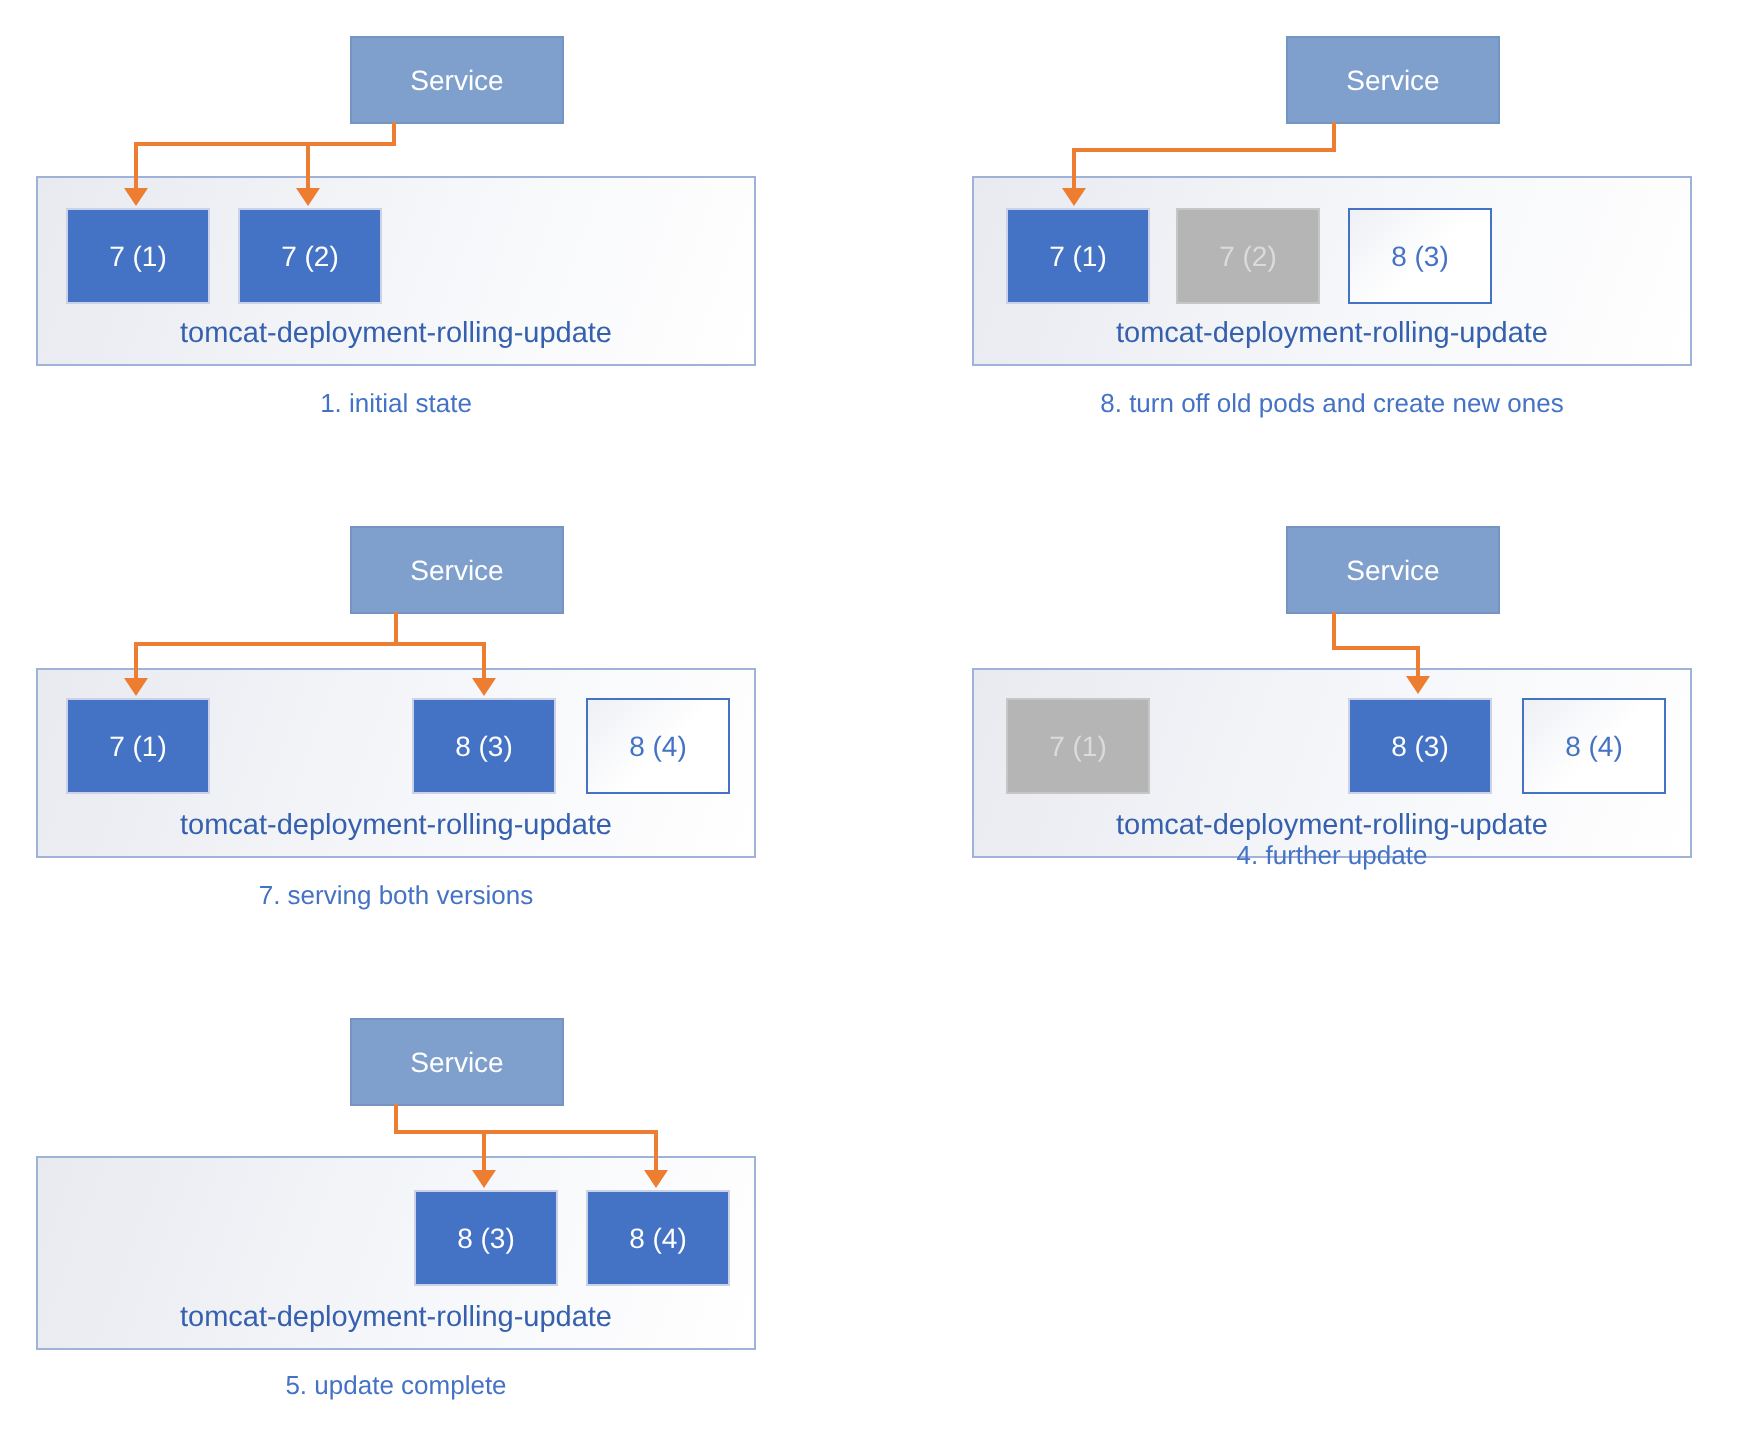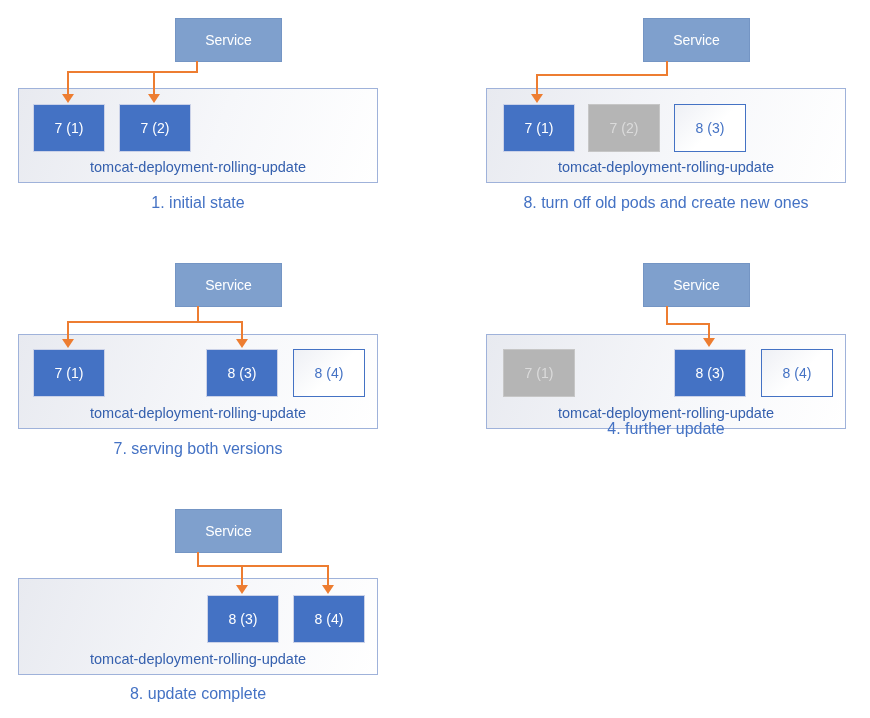--- a/index.html
+++ b/index.html
@@ -42,21 +42,21 @@
     color:var(--pod-terminated-text,#DBDBDB);border:1px solid #C6C6C6;
   }
   .pod[data-state="new"]{
     background:linear-gradient(135deg,#EEF0F5 0%,#FFFFFF 55%);
     color:var(--pod-new-text,#4472C4);
     border:1px solid var(--pod-new-border,#4472C4);
   }
 
   .caption{
     position:absolute;width:360px;text-align:center;
-    font-size:16px;color:var(--caption-text,#4472C4);
+    font-size:13px;color:var(--caption-text,#4472C4);
   }
 
   .aline{position:absolute;background:var(--arrow,#ED7D31);z-index:5;}
   .ahead{
     position:absolute;width:0;height:0;z-index:6;
     border-left:6px solid transparent;border-right:6px solid transparent;
     border-top:9px solid var(--arrow,#ED7D31);
   }
 </style>
 </head>
@@ -148,16 +148,16 @@
     <div class="ahead" style="left:236px;top:585px"></div>
     <div class="aline" style="left:327px;top:565px;width:2px;height:21px"></div>
     <div class="ahead" style="left:322px;top:585px"></div>
 
     <div class="deploy" style="left:18px;top:578px;width:360px;height:97px">
       <div class="pod" style="left:188px;top:16px" data-state="active">8 (3)</div>
       <div class="pod" style="left:274px;top:16px" data-state="active">8 (4)</div>
       <div class="deploy-label">tomcat-deployment-rolling-update</div>
     </div>
 
-    <div class="caption" style="left:18px;top:685px">8. update complete</div>
+    <div class="caption" style="left:18px;top:685px">5. update complete</div>
   </section>
 
 </div>
 
 </body></html>

